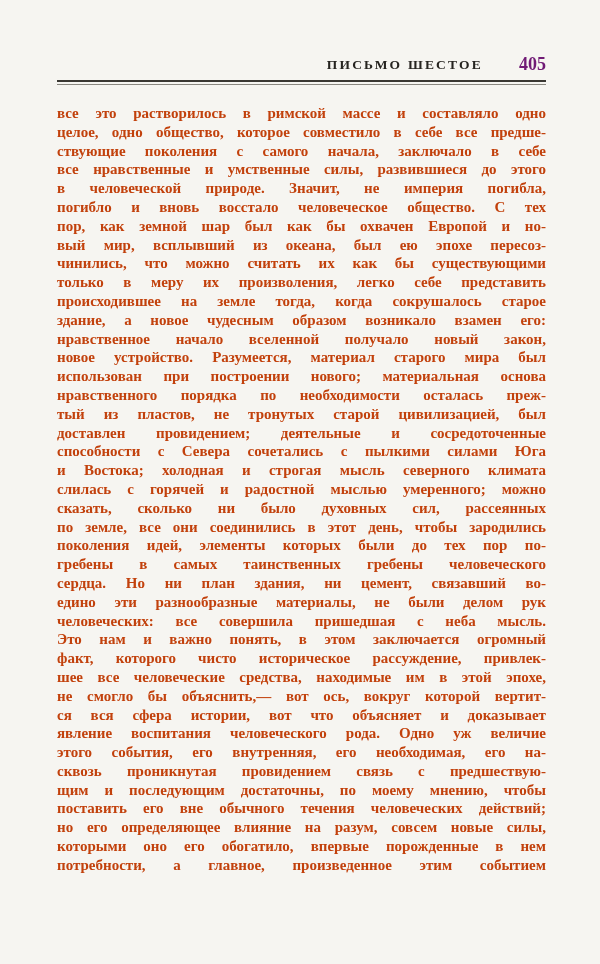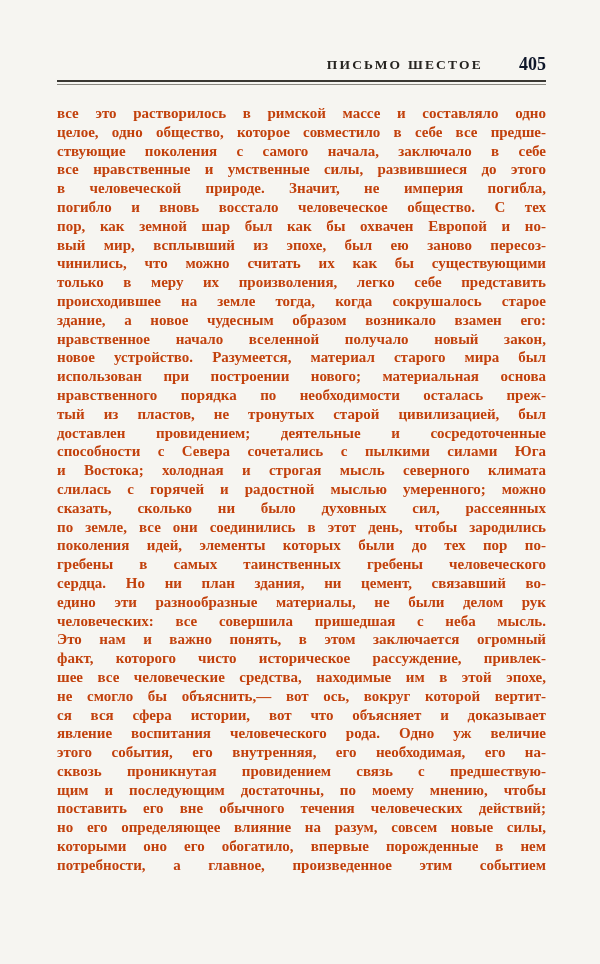--- a/index.html
+++ b/index.html
@@ -29,21 +29,21 @@
   .running-title {
     font-size: 13.5px;
     letter-spacing: 2.2px;
     font-weight: bold;
     color: #262420;
     white-space: nowrap;
   }
   .page-number {
     font-size: 18px;
     font-weight: bold;
-    color: #0f172a;
+    color: #701a75;
     white-space: nowrap;
   }
   .header-rule {
     margin-top: 5px;
     height: 2px;
     border-top: 2.2px solid #3a3833;
     border-bottom: 1px solid #8a8881;
     width: 100%;
   }
   .body-text {
@@ -75,21 +75,21 @@
   <div class="header-rule"></div>
 
   <div class="body-text">
       <div class="text-line">все это растворилось в римской массе и составляло одно</div>
       <div class="text-line">целое, одно общество, которое совместило в себе все предше-</div>
       <div class="text-line">ствующие поколения с самого начала, заключало в себе</div>
       <div class="text-line">все нравственные и умственные силы, развившиеся до этого</div>
       <div class="text-line">в человеческой природе. Значит, не империя погибла,</div>
       <div class="text-line">погибло и вновь восстало человеческое общество. С тех</div>
       <div class="text-line">пор, как земной шар был как бы охвачен Европой и но-</div>
-      <div class="text-line">вый мир, всплывший из эпохе, был ею заново пересоз-</div>
+      <div class="text-line">вый мир, всплывший из океана, был ею эпохе пересоз-</div>
       <div class="text-line">чинились, что можно считать их как бы существующими</div>
       <div class="text-line">только в меру их произволения, легко себе представить</div>
       <div class="text-line">происходившее на земле тогда, когда сокрушалось старое</div>
       <div class="text-line">здание, а новое чудесным образом возникало взамен его:</div>
       <div class="text-line">нравственное начало вселенной получало новый закон,</div>
       <div class="text-line">новое устройство. Разумеется, материал старого мира был</div>
       <div class="text-line">использован при построении нового; материальная основа</div>
       <div class="text-line">нравственного порядка по необходимости осталась преж-</div>
       <div class="text-line">тый из пластов, не тронутых старой цивилизацией, был</div>
       <div class="text-line">доставлен провидением; деятельные и сосредоточенные</div>

